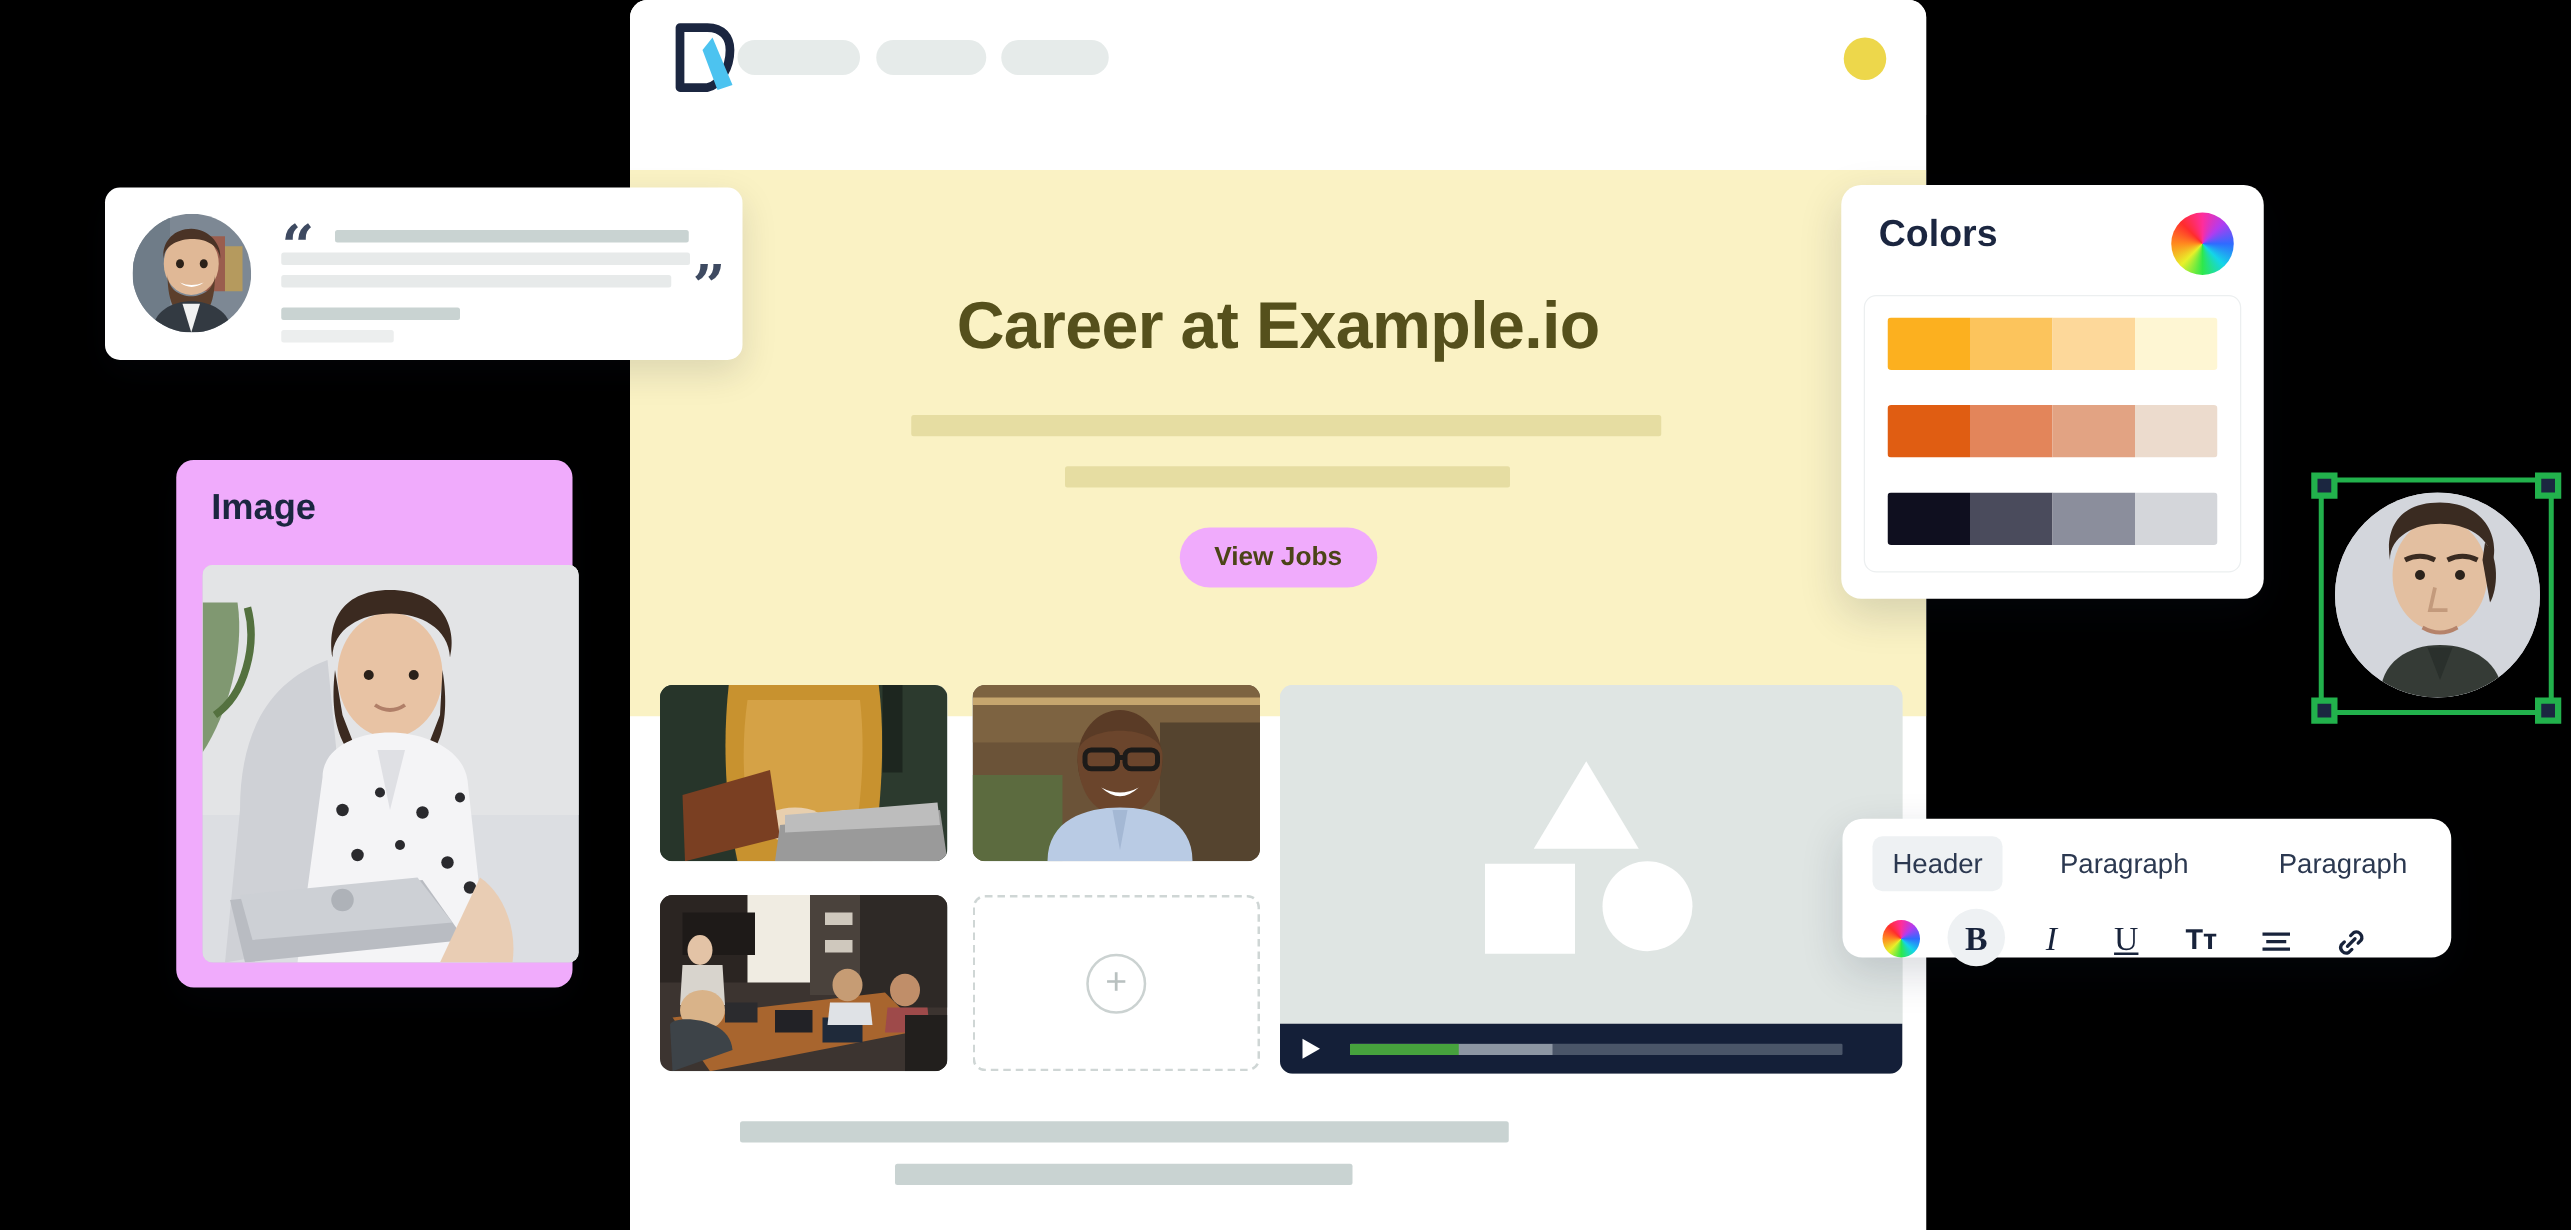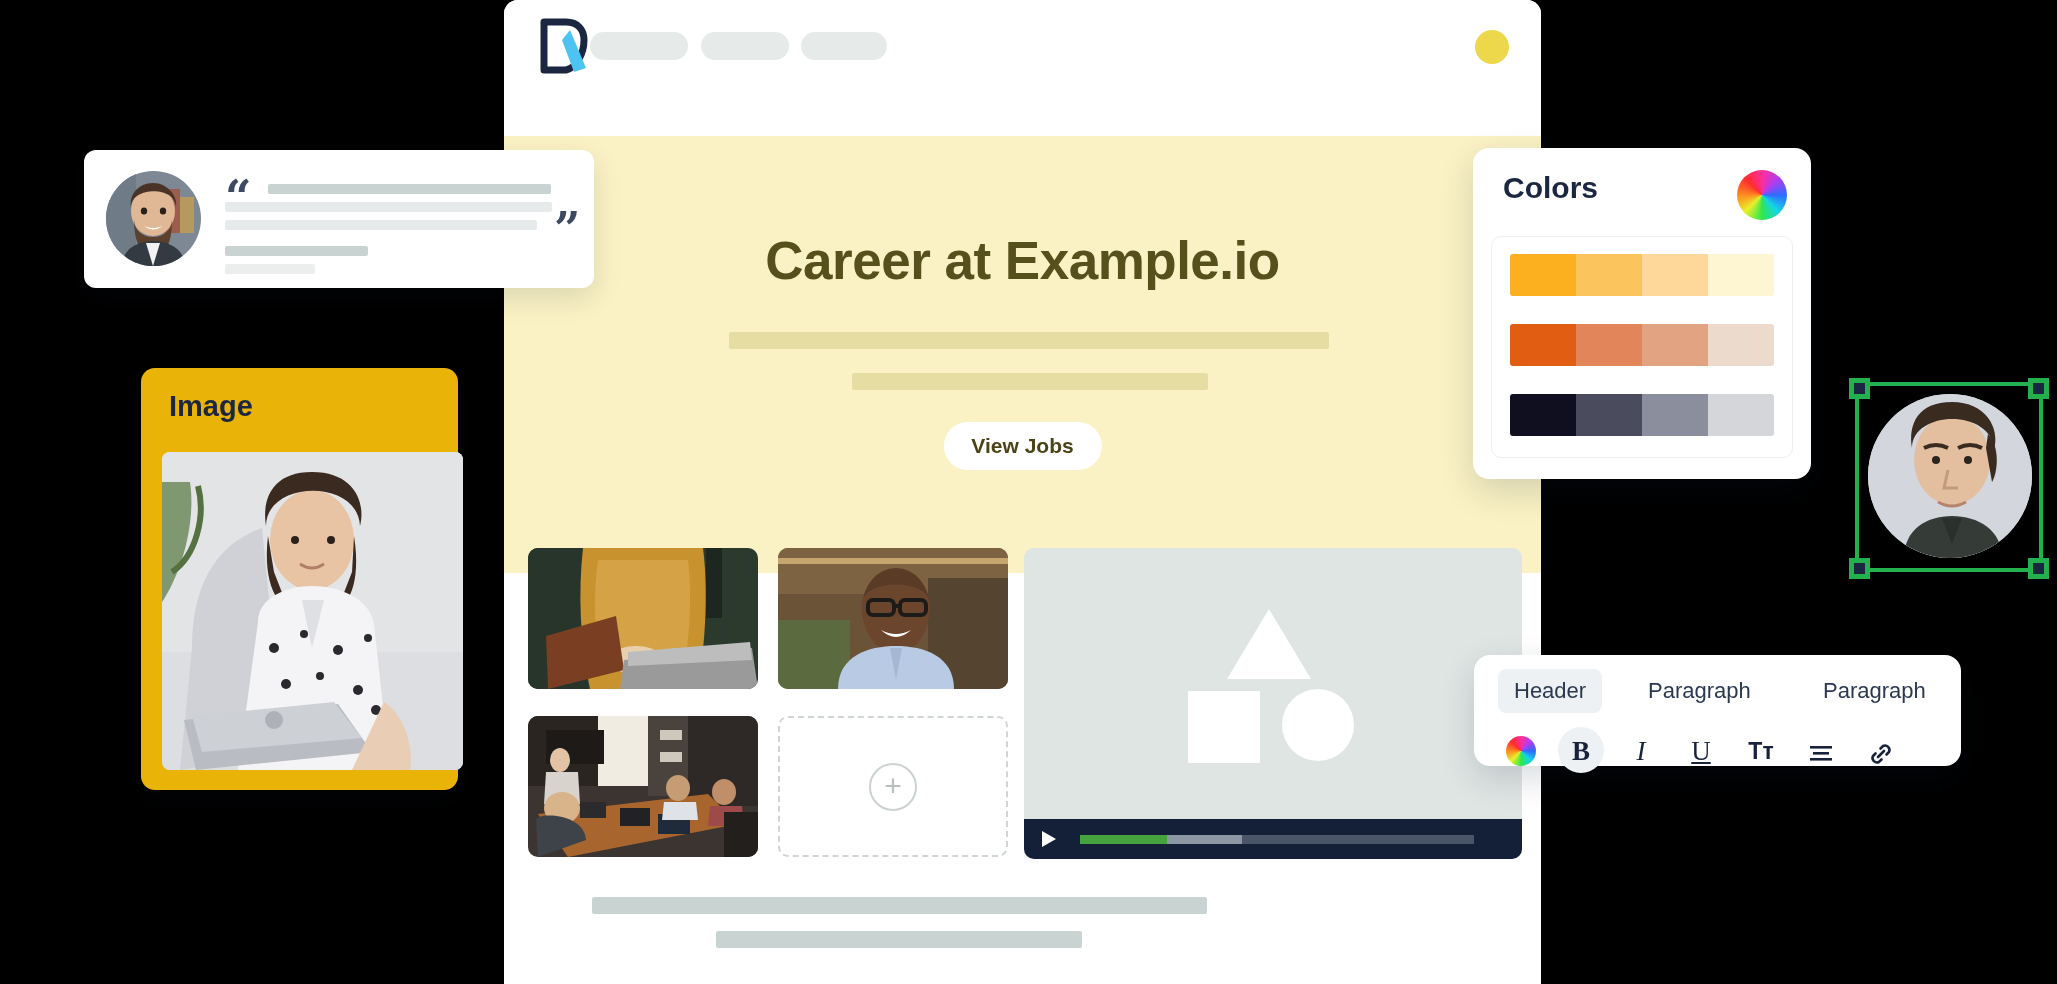--- a/index.html
+++ b/index.html
@@ -91,21 +91,21 @@
   #hero-bar-2 { left: 348px; top: 237px; width: 356px; }
   #view-jobs-button {
     position: absolute;
     left: 50%;
     transform: translateX(-50%);
     top: 286px;
     padding: 0 28px;
     height: 48px;
     line-height: 48px;
     border-radius: 24px;
-    background: #ffffff;
+    background: #f0abfc;
     color: #4b4417;
     font-size: 21px;
     font-weight: 600;
     border: none;
     cursor: pointer;
     font-family: "Liberation Sans", sans-serif;
   }
 
   
   #content-grid {
@@ -259,21 +259,21 @@
   #quote-bar-2 { left: 141px; top: 52px; width: 327px; background: #e7eaea; }
   #quote-bar-3 { left: 141px; top: 70px; width: 312px; background: #e7eaea; }
   #quote-bar-4 { left: 141px; top: 96px; width: 143px; background: #c9d3d2; }
   #quote-bar-5 { left: 141px; top: 114px; width: 90px;  background: #eceeee; }
 
   
   #image-card {
     position: absolute;
     left: 141px; top: 368px;
     width: 317px; height: 422px;
-    background: #eab308;
+    background: #f0abfc;
     border-radius: 14px;
     box-shadow: 0 10px 28px rgba(20,31,56,0.13);
   }
   #image-card-title {
     position: absolute;
     left: 28px; top: 22px;
     font-size: 29px;
     font-weight: 700;
     color: #1b2640;
   }

